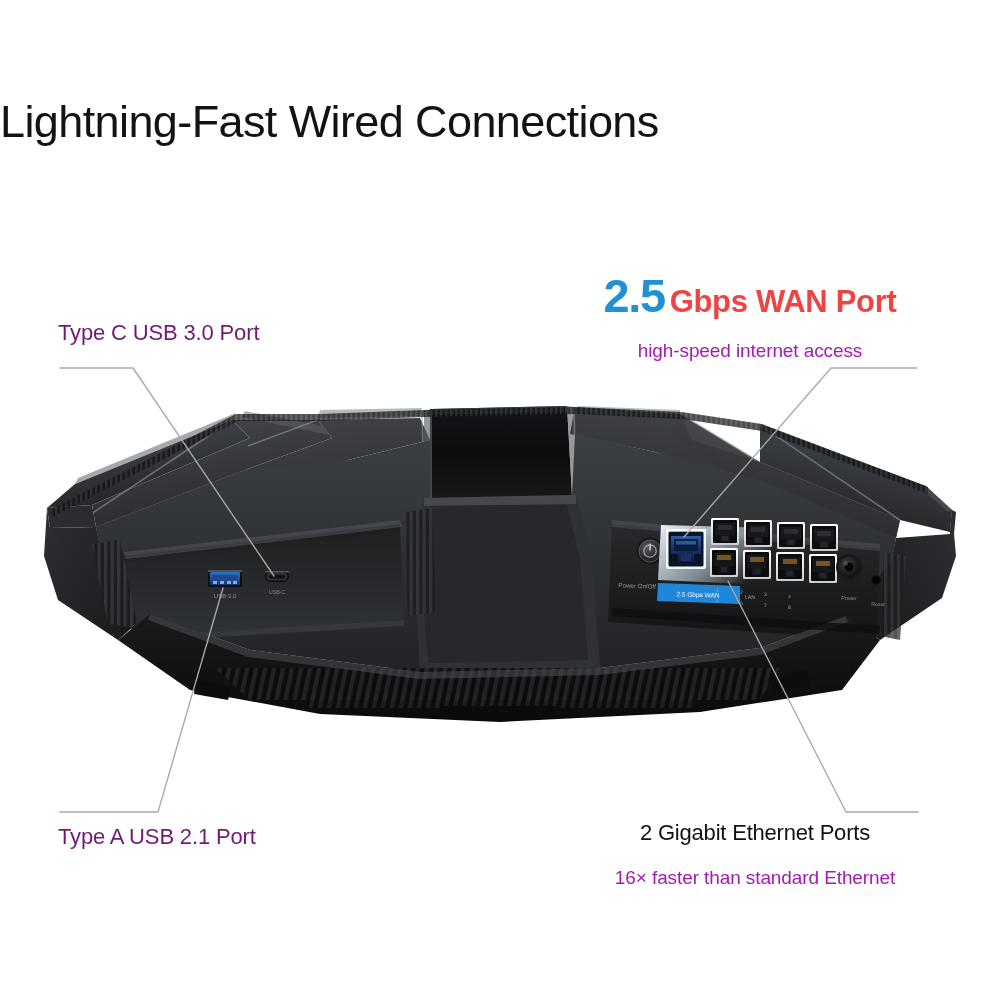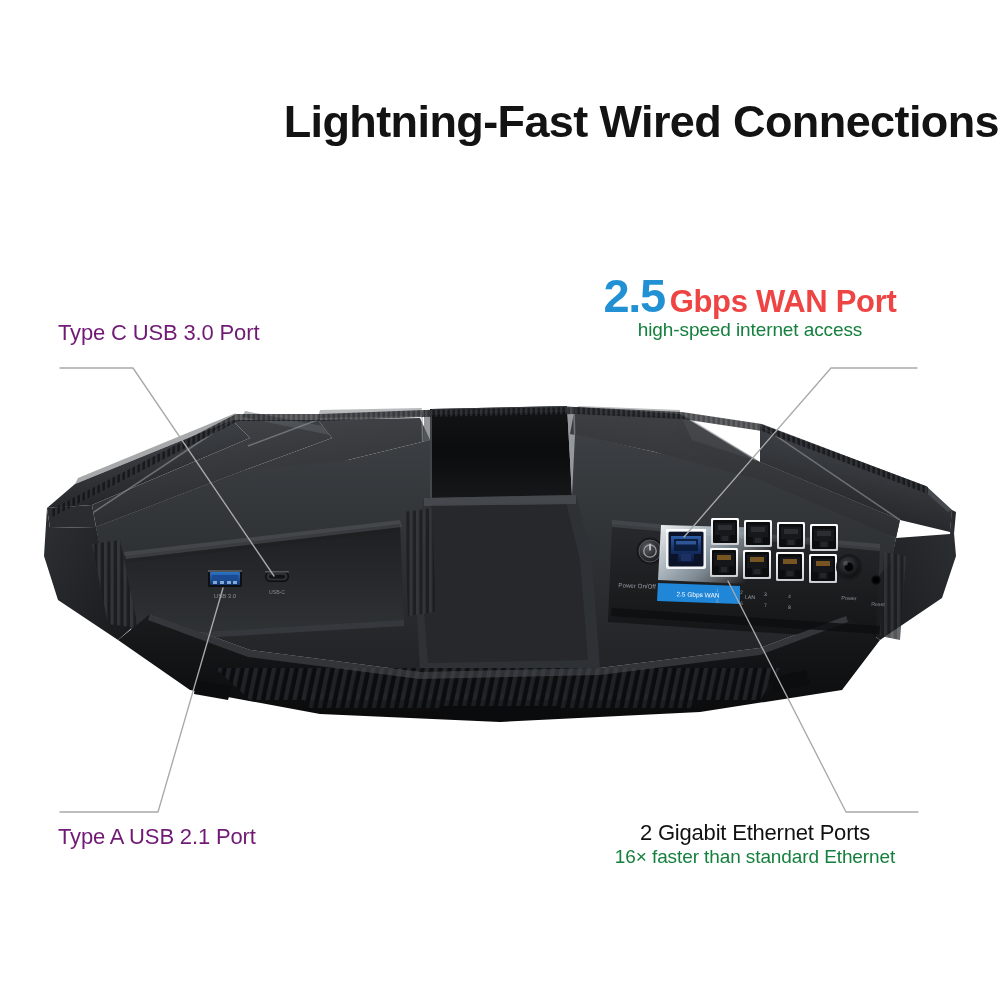--- a/index.html
+++ b/index.html
@@ -20,24 +20,24 @@
     background: #ffffff;
     overflow: hidden;
   }
 
   
   .headline {
     position: absolute;
     left: 0;
     top: 94px;
     width: 999px;
-    text-align: right;
+    text-align: left;
     font-size: 45px;
     line-height: 56px;
-    font-weight: 700;
+    font-weight: 400;
     letter-spacing: -0.6px;
     color: #131313;
     white-space: nowrap;
   }
 
   
   .callout { position: absolute; }
 
   .callout .big-line {
     white-space: nowrap;
@@ -52,24 +52,24 @@
   .callout .unit {
     font-size: 31px;
     font-weight: 700;
     letter-spacing: -0.3px;
     margin-left: 5px;
     vertical-align: baseline;
   }
   .callout .sub {
     font-size: 19px;
     font-weight: 400;
-    color: #15803d;
+    color: #a21caf;
     letter-spacing: -0.1px;
     white-space: nowrap;
-    margin-top: 0;
+    margin-top: 21px;
   }
   .callout .plain {
     font-size: 22px;
     font-weight: 400;
     color: #701a75;
     letter-spacing: -0.15px;
     white-space: nowrap;
   }
   .callout .plain-strong {
     font-size: 22px;

